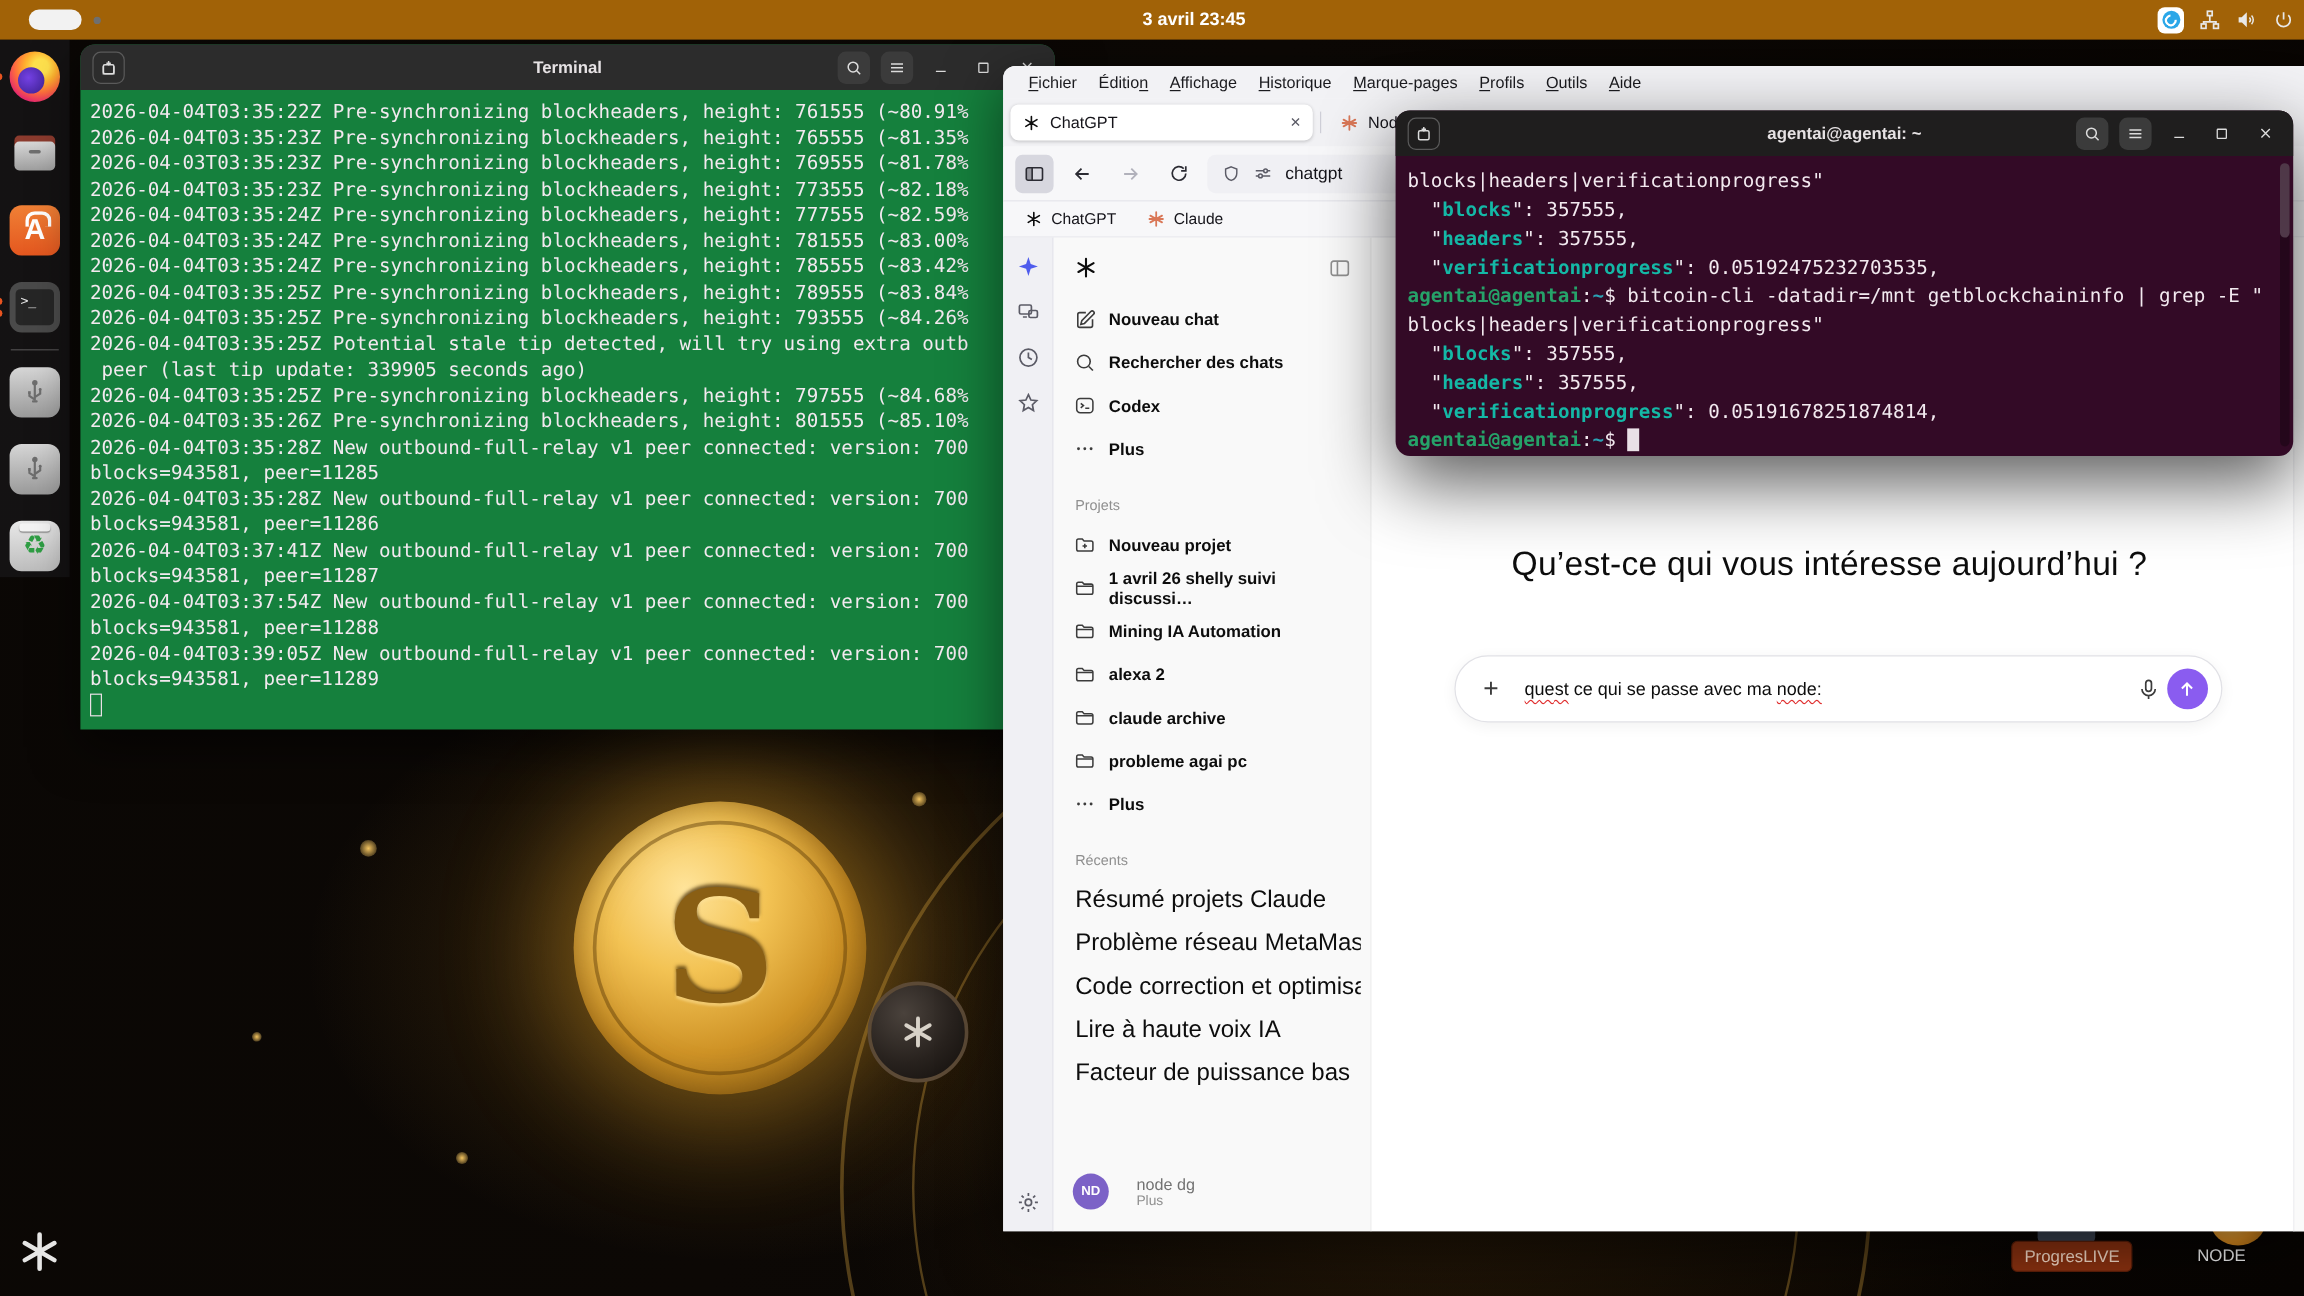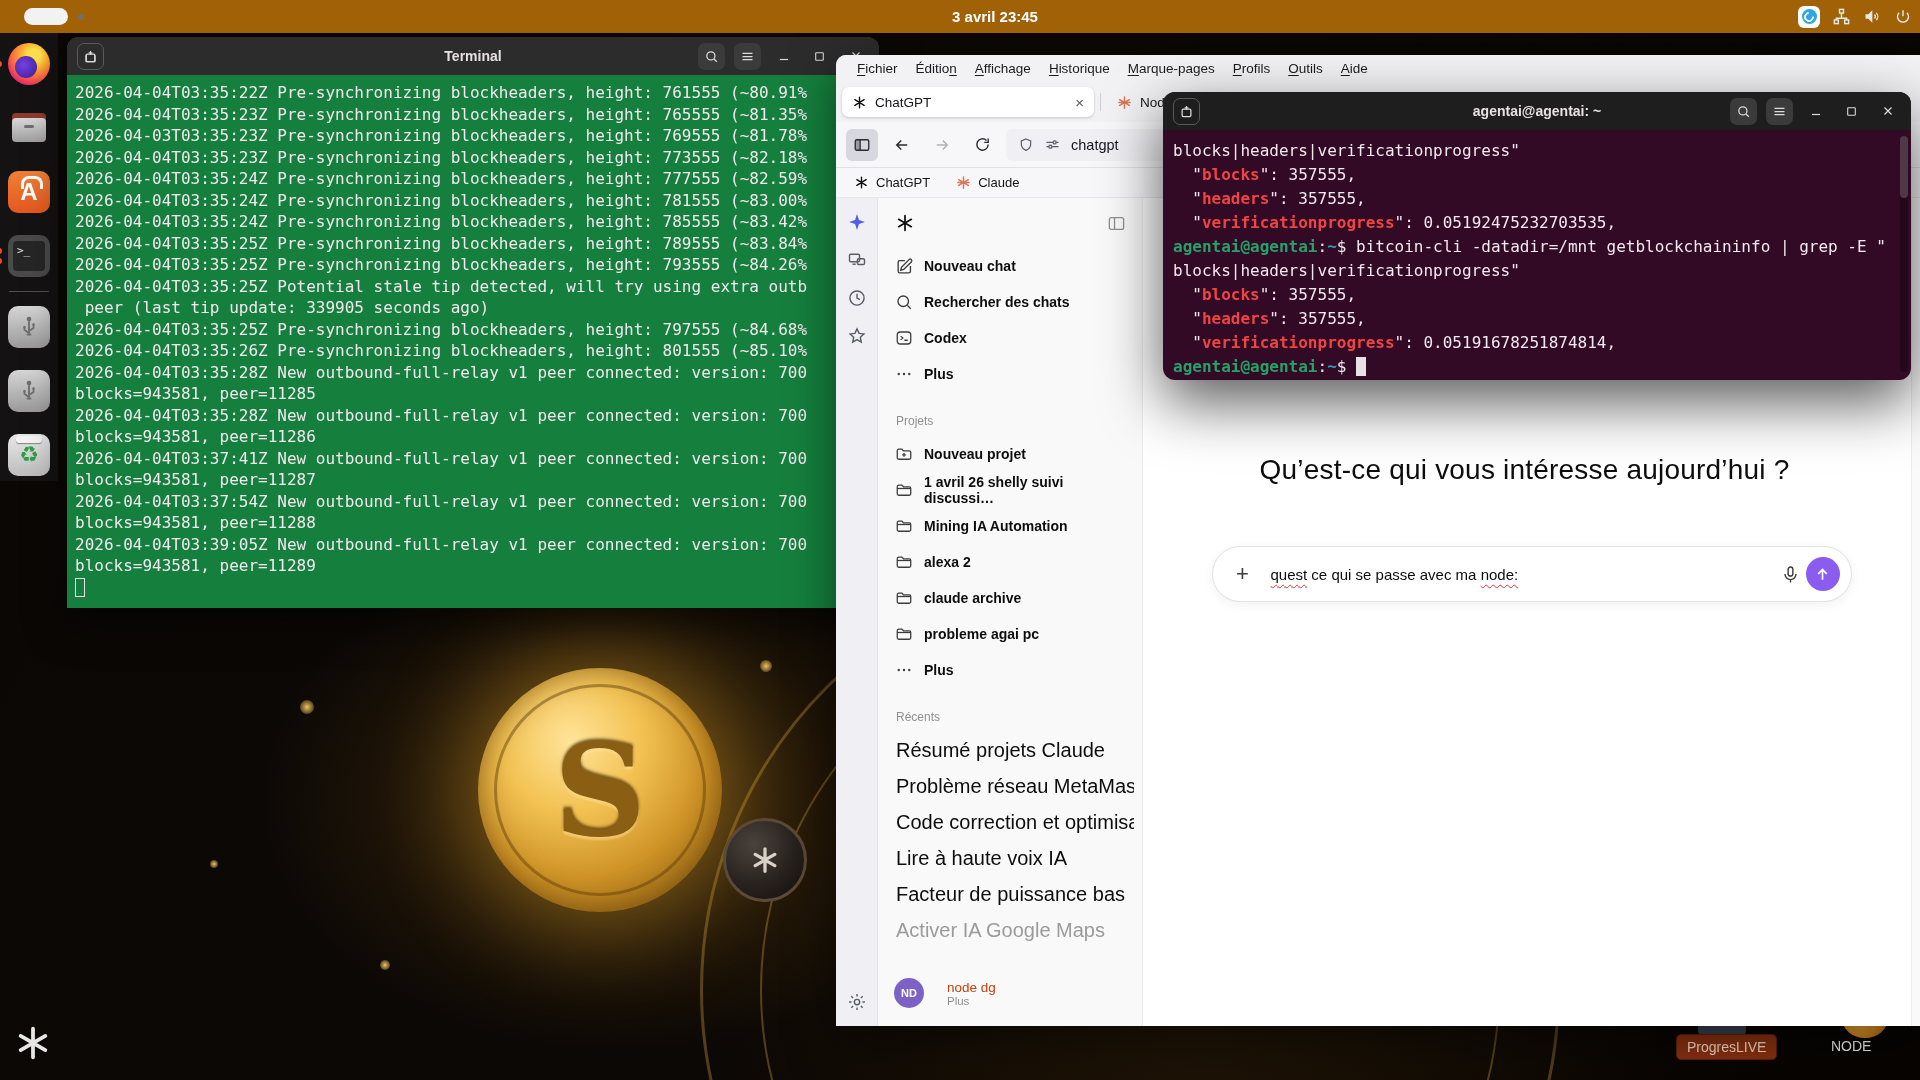--- a/index.html
+++ b/index.html
@@ -83,21 +83,21 @@
   
   .term{position:absolute;border-radius:12px 12px 0 0;box-shadow:0 14px 40px rgba(0,0,0,.55);}
   .term-head{height:38px;display:flex;align-items:center;padding:0 10px;border-radius:12px 12px 0 0;position:relative;}
   .term-title{position:absolute;left:0;right:0;text-align:center;font-weight:bold;font-size:14px;color:#e6e2e4;pointer-events:none;}
   .th-btn{width:27px;height:27px;border-radius:7px;display:flex;align-items:center;justify-content:center;color:#dcdcdc;flex:none;}
   .th-btn.boxed{border:1px solid #5a5a5a;}
   .th-btn.filled{background:#3b3b3b;}
   .term-head .right{margin-left:auto;display:flex;align-items:center;gap:9px;z-index:2;}
   .term-body{position:relative;font-family:"DejaVu Sans Mono",monospace;font-size:16px;color:#f2e9ef;overflow:hidden;}
   .term-line{white-space:pre;}
-  .t-red{color:#ef4444;font-weight:bold;}
+  .t-red{color:#14b8a6;font-weight:bold;}
   .t-green{color:#26a269;font-weight:bold;}
   .t-teal{color:#2aa1b3;font-weight:bold;}
   .cursor-hollow{display:inline-block;width:10px;height:19px;border:1.5px solid #e9e0e6;vertical-align:-4px;}
   .cursor-full{display:inline-block;width:10px;height:19px;background:#e9e0e6;vertical-align:-4px;}
   #term-left{left:67px;top:37px;width:812px;height:571px;background:#15803d;z-index:10;}
   #term-left .term-head{background:#2c2c2c;}
   #term-left .term-body{padding:7px 6px 0 8px;line-height:21.5px;height:533px;}
   #term-right{left:1163px;top:92px;width:748px;height:288px;background:#330a26;z-index:30;
     box-shadow:0 22px 60px rgba(0,0,0,.65);border-radius:12px;}
   #term-right .term-head{background:#1f1e1e;}
@@ -142,21 +142,21 @@
   .cg-item{display:flex;align-items:center;gap:10px;height:36px;padding:0 8px;border-radius:8px;
     font-size:14px;color:#0d0d0d;flex:none;font-weight:bold;}
   .cg-item .ic{width:20px;display:flex;justify-content:center;color:#3c3c3c;flex:none;}
   .cg-label{font-size:12px;color:#8f8f8f;padding:22px 10px 8px;flex:none;}
   .cg-recent{display:flex;align-items:center;height:36px;padding:0 10px;border-radius:8px;font-size:20px;flex:none;
     white-space:nowrap;overflow:hidden;}
   .cg-recent.faded{color:#9b9b9b;}
   .cg-profile{margin-top:auto;display:flex;align-items:center;gap:23px;padding:10px 8px;flex:none;}
   .cg-avatar{width:30px;height:30px;border-radius:50%;background:#7c62c7;color:#fff;display:flex;
     align-items:center;justify-content:center;font-size:11px;font-weight:bold;}
-  .cg-pname{font-size:13.5px;color:#c2410c;line-height:15px;}
+  .cg-pname{font-size:13.5px;color:#737373;line-height:15px;}
   .cg-psub{font-size:11.5px;color:#8f8f8f;}
   .cg-main{flex:1;background:#fff;position:relative;}
   .cg-h1{position:absolute;top:256px;left:0;right:14px;text-align:center;font-size:28px;font-weight:500;
     color:#0d0d0d;letter-spacing:.2px;}
   .cg-inputwrap{position:absolute;top:348px;left:50%;transform:translateX(-50%);width:640px;height:56px;
     border:1px solid #e1e1e6;border-radius:28px;background:#fff;box-shadow:0 3px 12px rgba(0,0,0,.06);
     display:flex;align-items:center;padding:0 11px 0 18px;gap:6px;}
   .cg-plus{color:#3c3c3c;font-size:22px;width:24px;text-align:center;}
   .cg-text{font-size:15px;color:#0d0d0d;margin-left:10px;white-space:pre;}
   .cg-text .wavy{text-decoration:underline;text-decoration-style:wavy;text-decoration-color:#e03131;
@@ -588,21 +588,20 @@
               <span>Plus</span>
             </div>
           </div>
         <div class="cg-label">Récents</div>
         <div id="cg-recents">
             <div class="cg-recent">Résumé projets Claude</div>
             <div class="cg-recent">Problème réseau MetaMask</div>
             <div class="cg-recent">Code correction et optimisation</div>
             <div class="cg-recent">Lire à haute voix IA</div>
             <div class="cg-recent">Facteur de puissance bas</div>
-            <div class="cg-recent faded">Activer IA Google Maps</div>
           </div>
         <div class="cg-profile">
           <div class="cg-avatar">ND</div>
           <div>
             <div class="cg-pname">node dg</div>
             <div class="cg-psub">Plus</div>
           </div>
         </div>
       </div>
 

